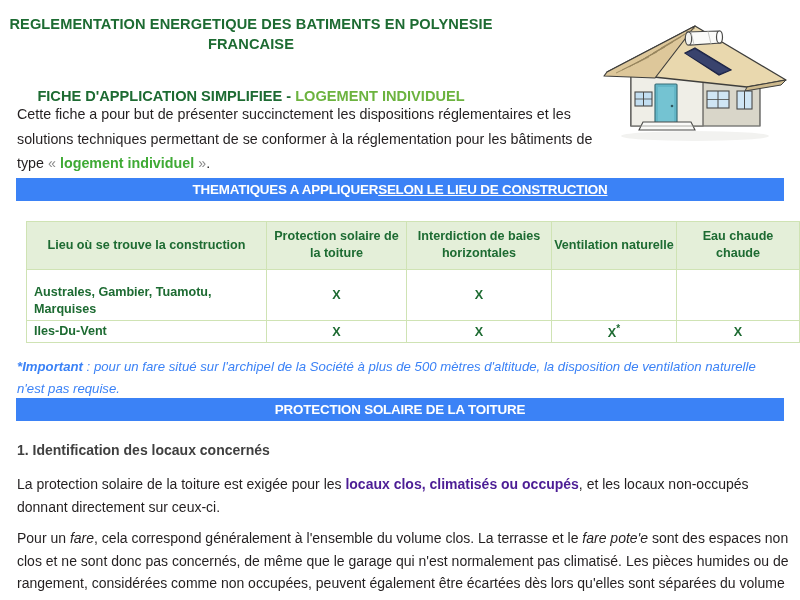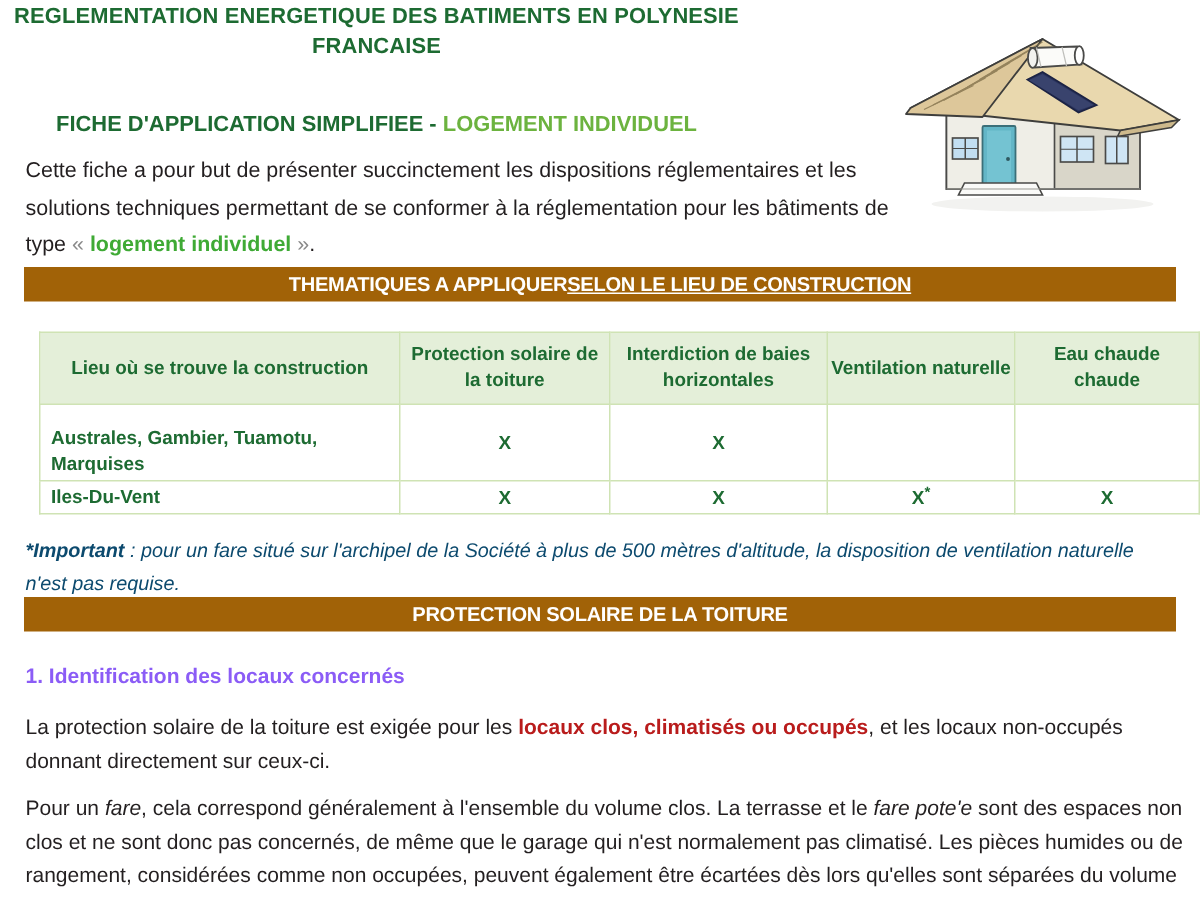--- a/index.html
+++ b/index.html
@@ -20,21 +20,21 @@
     position: relative;
     width: 800px;
     height: 600px;
     box-sizing: border-box;
   }
 
   
   .header-block {
     position: absolute;
     left: 0;
-    top: 1px;
+    top: 14px;
     width: 644px;
   }
   .title-line-1 {
     text-align: center;
     font-size: 14.6px;
     font-weight: bold;
     letter-spacing: 0.1px;
     color: #1d6b32;
     line-height: 20px;
     padding-left: 8px;
@@ -80,21 +80,21 @@
   .intro .guil {
     color: #8a8a8a;
   }
 
   
   .banner {
     position: absolute;
     left: 16px;
     width: 768px;
     height: 23px;
-    background: #a16207;
+    background: #3b82f6;
     color: #ffffff;
     font-weight: bold;
     font-size: 13.4px;
     letter-spacing: -0.2px;
     display: flex;
     align-items: center;
     justify-content: center;
     box-sizing: border-box;
   }
   .banner-1 { top: 178px; }
@@ -150,44 +150,44 @@
 
   
   .note {
     position: absolute;
     left: 17px;
     top: 343px;
     width: 768px;
     font-size: 13.2px;
     font-style: italic;
     line-height: 22px;
-    color: #0c4a6e;
+    color: #3b82f6;
   }
   .note b { font-weight: bold; font-style: italic; }
 
   
   .sec-heading {
     position: absolute;
     left: 17px;
     top: 430px;
     font-size: 14px;
     font-weight: bold;
-    color: #8b5cf6;
+    color: #404040;
   }
   .body-p1 {
     position: absolute;
     left: 17px;
     top: 459px;
     width: 770px;
     font-size: 14px;
     line-height: 23px;
     color: #231f20;
   }
   .body-p1 b.green {
-    color: #b91c1c;
+    color: #4c1d95;
     font-weight: bold;
   }
   .body-p2 {
     position: absolute;
     left: 17px;
     top: 513px;
     width: 772px;
     font-size: 14px;
     line-height: 22.6px;
     color: #231f20;

